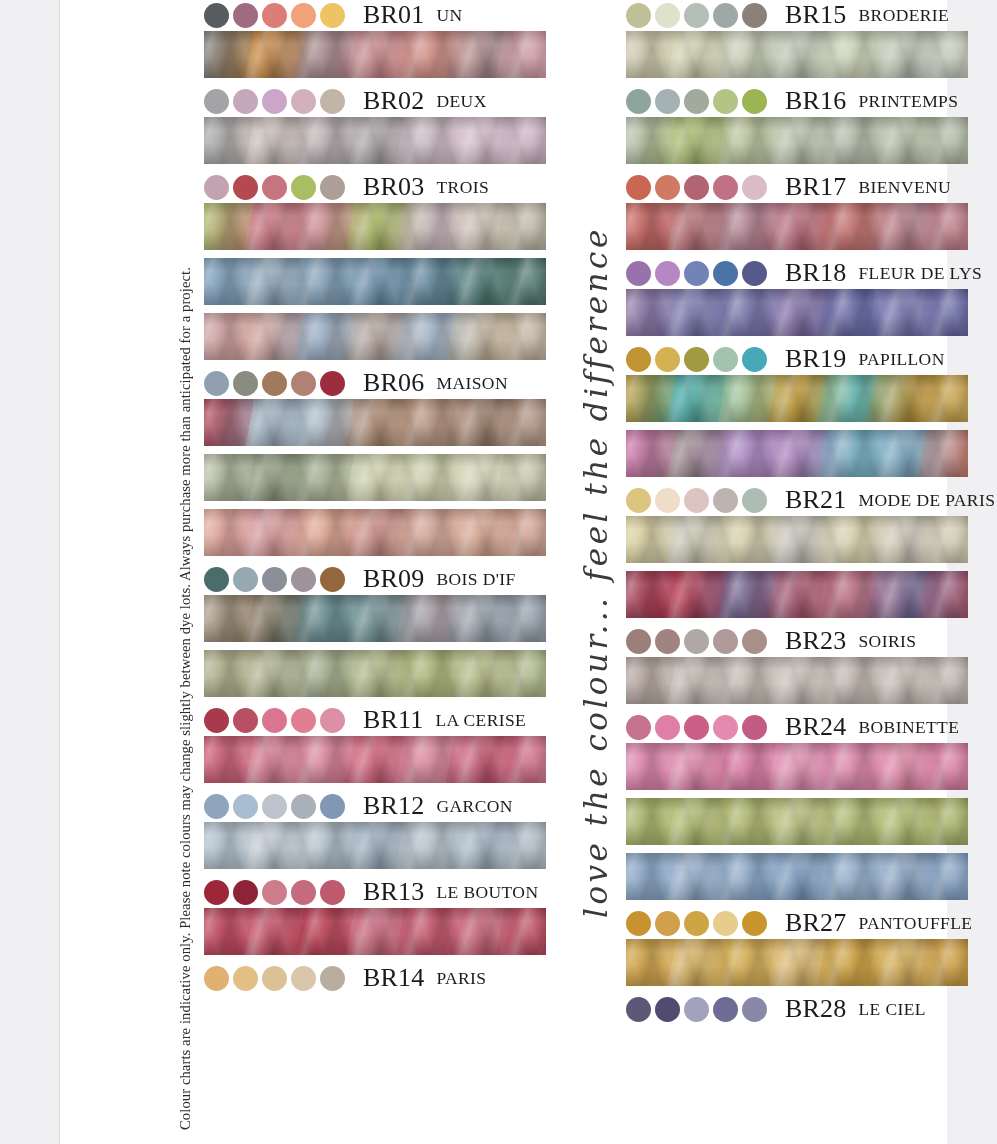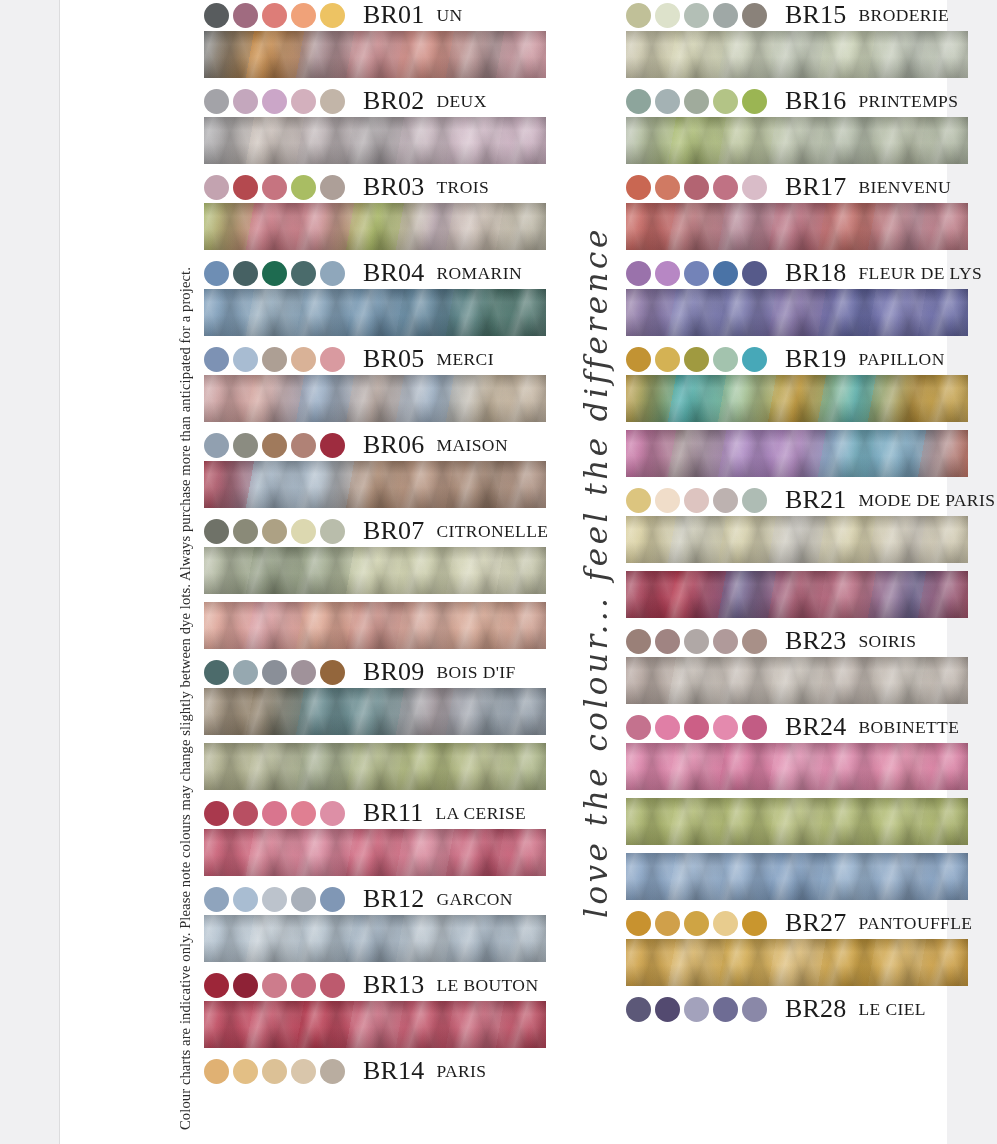--- a/index.html
+++ b/index.html
@@ -252,51 +252,29 @@
         </div>
         <div class="skein">
           <div class="skein-base" style="background: linear-gradient(100deg, rgb(163, 180, 94) 0%, rgb(163, 180, 94) 14.3%, rgb(200, 115, 127) 14.3%, rgb(200, 115, 127) 28.6%, rgb(200, 132, 140) 28.6%, rgb(200, 132, 140) 42.9%, rgb(168, 184, 98) 42.9%, rgb(168, 184, 98) 57.1%, rgb(193, 174, 182) 57.1%, rgb(193, 174, 182) 71.4%, rgb(207, 195, 180) 71.4%, rgb(207, 195, 180) 85.7%, rgb(178, 174, 156) 85.7%, rgb(178, 174, 156) 100%); filter: blur(0.6px);"></div>
           <div class="skein-base" style="background: linear-gradient(100deg, rgb(163, 180, 94), rgb(200, 115, 127), rgb(200, 132, 140), rgb(168, 184, 98), rgb(193, 174, 182), rgb(207, 195, 180), rgb(178, 174, 156)); opacity: 0.75;"></div>
           <div class="skein-twist"></div>
           <div class="skein-coils"></div>
           <div class="skein-shade"></div>
         </div>
       </div>
       <div class="colour-row">
-        <div class="swatch-header">
-          <div class="dots">
-            <span class="dot" style="background: rgb(110, 142, 180);"></span>
-            <span class="dot" style="background: rgb(70, 97, 99);"></span>
-            <span class="dot" style="background: rgb(30, 107, 80);"></span>
-            <span class="dot" style="background: rgb(74, 107, 107);"></span>
-            <span class="dot" style="background: rgb(143, 167, 187);"></span>
-          </div>
-          <span class="code">BR04</span>
-          <span class="cname">ROMARIN</span>
-        </div>
         <div class="skein">
           <div class="skein-base" style="background: linear-gradient(100deg, rgb(111, 147, 180) 0%, rgb(111, 147, 180) 14.3%, rgb(147, 170, 187) 14.3%, rgb(147, 170, 187) 28.6%, rgb(126, 156, 180) 28.6%, rgb(126, 156, 180) 42.9%, rgb(111, 146, 173) 42.9%, rgb(111, 146, 173) 57.1%, rgb(91, 128, 150) 57.1%, rgb(91, 128, 150) 71.4%, rgb(78, 122, 113) 71.4%, rgb(78, 122, 113) 85.7%, rgb(74, 111, 104) 85.7%, rgb(74, 111, 104) 100%); filter: blur(0.6px);"></div>
           <div class="skein-base" style="background: linear-gradient(100deg, rgb(111, 147, 180), rgb(147, 170, 187), rgb(126, 156, 180), rgb(111, 146, 173), rgb(91, 128, 150), rgb(78, 122, 113), rgb(74, 111, 104)); opacity: 0.75;"></div>
           <div class="skein-twist"></div>
           <div class="skein-coils"></div>
           <div class="skein-shade"></div>
         </div>
       </div>
       <div class="colour-row">
-        <div class="swatch-header">
-          <div class="dots">
-            <span class="dot" style="background: rgb(125, 146, 180);"></span>
-            <span class="dot" style="background: rgb(168, 188, 210);"></span>
-            <span class="dot" style="background: rgb(173, 159, 148);"></span>
-            <span class="dot" style="background: rgb(217, 178, 151);"></span>
-            <span class="dot" style="background: rgb(217, 154, 160);"></span>
-          </div>
-          <span class="code">BR05</span>
-          <span class="cname">MERCI</span>
-        </div>
         <div class="skein">
           <div class="skein-base" style="background: linear-gradient(100deg, rgb(199, 154, 155) 0%, rgb(199, 154, 155) 14.3%, rgb(210, 163, 156) 14.3%, rgb(210, 163, 156) 28.6%, rgb(143, 166, 192) 28.6%, rgb(143, 166, 192) 42.9%, rgb(184, 167, 159) 42.9%, rgb(184, 167, 159) 57.1%, rgb(157, 177, 198) 57.1%, rgb(157, 177, 198) 71.4%, rgb(200, 183, 158) 71.4%, rgb(200, 183, 158) 85.7%, rgb(189, 174, 156) 85.7%, rgb(189, 174, 156) 100%); filter: blur(0.6px);"></div>
           <div class="skein-base" style="background: linear-gradient(100deg, rgb(199, 154, 155), rgb(210, 163, 156), rgb(143, 166, 192), rgb(184, 167, 159), rgb(157, 177, 198), rgb(200, 183, 158), rgb(189, 174, 156)); opacity: 0.75;"></div>
           <div class="skein-twist"></div>
           <div class="skein-coils"></div>
           <div class="skein-shade"></div>
         </div>
       </div>
       <div class="colour-row">
         <div class="swatch-header">
@@ -312,31 +290,20 @@
         </div>
         <div class="skein">
           <div class="skein-base" style="background: linear-gradient(100deg, rgb(165, 47, 66) 0%, rgb(165, 47, 66) 14.3%, rgb(159, 176, 192) 14.3%, rgb(159, 176, 192) 28.6%, rgb(167, 183, 198) 28.6%, rgb(167, 183, 198) 42.9%, rgb(173, 138, 114) 42.9%, rgb(173, 138, 114) 57.1%, rgb(179, 144, 124) 57.1%, rgb(179, 144, 124) 71.4%, rgb(156, 127, 108) 71.4%, rgb(156, 127, 108) 85.7%, rgb(176, 147, 132) 85.7%, rgb(176, 147, 132) 100%); filter: blur(0.6px);"></div>
           <div class="skein-base" style="background: linear-gradient(100deg, rgb(165, 47, 66), rgb(159, 176, 192), rgb(167, 183, 198), rgb(173, 138, 114), rgb(179, 144, 124), rgb(156, 127, 108), rgb(176, 147, 132)); opacity: 0.75;"></div>
           <div class="skein-twist"></div>
           <div class="skein-coils"></div>
           <div class="skein-shade"></div>
         </div>
       </div>
       <div class="colour-row">
-        <div class="swatch-header">
-          <div class="dots">
-            <span class="dot" style="background: rgb(111, 114, 104);"></span>
-            <span class="dot" style="background: rgb(138, 138, 120);"></span>
-            <span class="dot" style="background: rgb(173, 161, 132);"></span>
-            <span class="dot" style="background: rgb(220, 216, 176);"></span>
-            <span class="dot" style="background: rgb(185, 189, 171);"></span>
-          </div>
-          <span class="code">BR07</span>
-          <span class="cname">CITRONELLE</span>
-        </div>
         <div class="skein">
           <div class="skein-base" style="background: linear-gradient(100deg, rgb(182, 188, 164) 0%, rgb(182, 188, 164) 14.3%, rgb(143, 154, 128) 14.3%, rgb(143, 154, 128) 28.6%, rgb(155, 166, 138) 28.6%, rgb(155, 166, 138) 42.9%, rgb(212, 214, 178) 42.9%, rgb(212, 214, 178) 57.1%, rgb(199, 201, 166) 57.1%, rgb(199, 201, 166) 71.4%, rgb(217, 216, 188) 71.4%, rgb(217, 216, 188) 85.7%, rgb(183, 184, 156) 85.7%, rgb(183, 184, 156) 100%); filter: blur(0.6px);"></div>
           <div class="skein-base" style="background: linear-gradient(100deg, rgb(182, 188, 164), rgb(143, 154, 128), rgb(155, 166, 138), rgb(212, 214, 178), rgb(199, 201, 166), rgb(217, 216, 188), rgb(183, 184, 156)); opacity: 0.75;"></div>
           <div class="skein-twist"></div>
           <div class="skein-coils"></div>
           <div class="skein-shade"></div>
         </div>
       </div>
       <div class="colour-row">
         <div class="skein">

